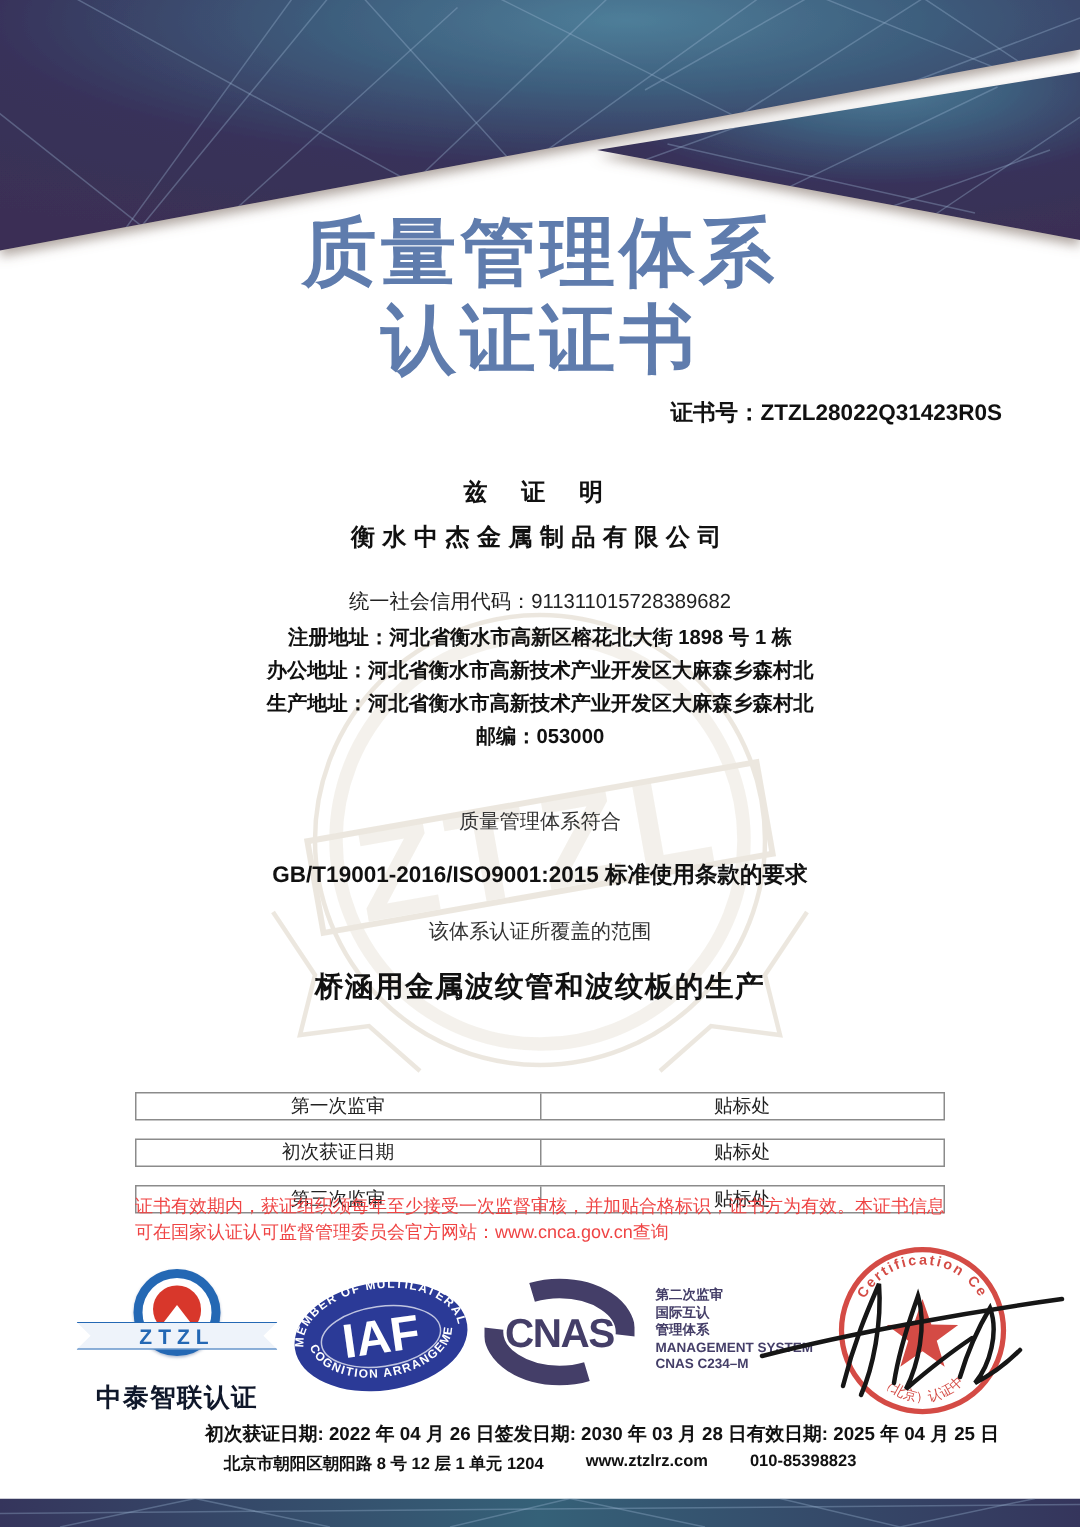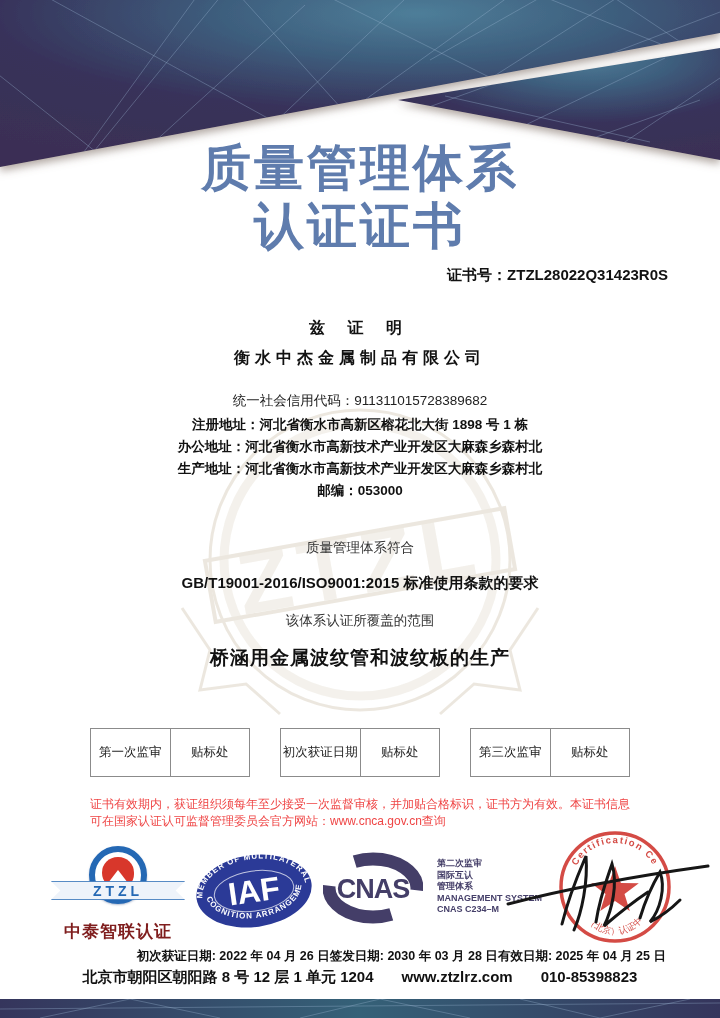--- a/index.html
+++ b/index.html
@@ -30,21 +30,21 @@
   .company   { top:348px; font-size:16px; font-weight:bold; letter-spacing:5px; }
   .creditcode{ top:392px; font-size:13.5px; color:#222; }
   .addr      { top:414px; font-size:13.5px; font-weight:bold; line-height:22px; }
   .sysline   { top:539px; font-size:13.5px; color:#333; }
   .standard  { top:574px; font-size:15px; font-weight:bold; }
   .scopelab  { top:612px; font-size:13.5px; color:#333; }
   .scope     { top:645px; font-size:19px; font-weight:bold; letter-spacing:1px; }
 
   
   .audit-row { position:absolute; top:728px; left:90px; width:540px; height:49px;
-    display:flex; gap:30px; }
+    display:flex; gap:12px;flex-direction:column; }
   .audit-box { flex:1; display:flex; border:1px solid #8b8b8b; background:#fff; }
   .audit-cell { flex:1; display:flex; align-items:center; justify-content:center;
     font-size:12.5px; color:#222; }
   .audit-cell + .audit-cell { border-left:1px solid #8b8b8b; }
 
   
   .disclaimer { position:absolute; top:796px; left:90px; width:550px;
     font-size:12px; line-height:17px; color:#ef4444; text-align:left; }
 
   
@@ -56,35 +56,35 @@
     border-radius:50% 50% 48% 52%; background:#d8372b; }
   .ztzl-emblem::after { content:""; position:absolute; left:6px; bottom:6px;
     border-left:10px solid transparent; border-right:10px solid transparent;
     border-bottom:13px solid #fff; }
   .ztzl-ribbon { position:absolute; left:-9px; top:34px; width:134px; height:21px;
     background:#eef3fa;
     clip-path:polygon(0 6%, 100% 6%, 93% 50%, 100% 94%, 0 94%, 7% 50%);
     display:flex; align-items:center; justify-content:center;
     color:#2468b4; font-weight:bold; font-size:14px; letter-spacing:4px;
     border-top:2px solid #2468b4; border-bottom:2px solid #2468b4; }
-  .ztzl-caption { margin-top:16px; color:#7f1d1d; font-weight:bold; font-size:17px; letter-spacing:1px; }
+  .ztzl-caption { margin-top:16px; color:#0f172a; font-weight:bold; font-size:17px; letter-spacing:1px; }
 
   .iaf-logo  { position:absolute; left:190px; top:845px; }
   .cnas-logo { position:absolute; left:323px; top:850px; }
   .cnas-text { position:absolute; left:437px; top:858px; color:#443e68;
     font-size:9px; line-height:11.5px; font-weight:bold; text-align:left; }
   .seal-area { position:absolute; left:500px; top:826px; }
 
   
   .dates-row { position:absolute; top:948px; left:56px; width:610px;
     display:flex; justify-content:flex-end;
     font-size:12.5px; font-weight:bold; color:#111; }
   .bottom-row { position:absolute; top:968px; left:0; width:100%;
     display:flex; justify-content:center; gap:28px;
-    font-size:15px; font-weight:bold; color:#111; }
+    font-size:11px; font-weight:bold; color:#111; }
   .footer-svg { position:absolute; left:0; bottom:0; }
 </style>
 </head>
 <body>
 
 <div class="page">
 
   <svg class="header-svg" width="720" height="215" viewBox="0 0 720 215">
     <defs>
       <radialGradient id="hg" cx="58%" cy="8%" r="95%">

